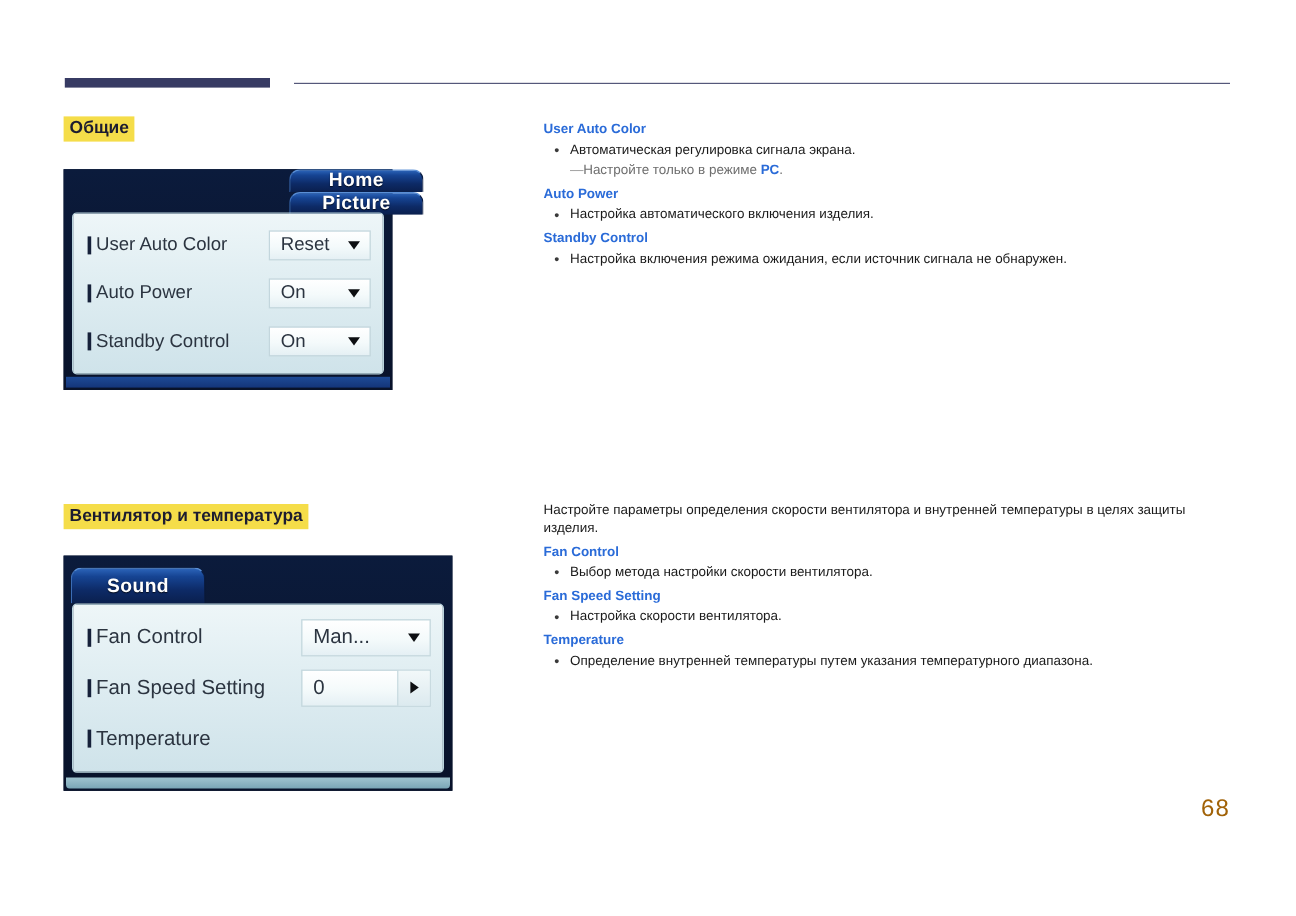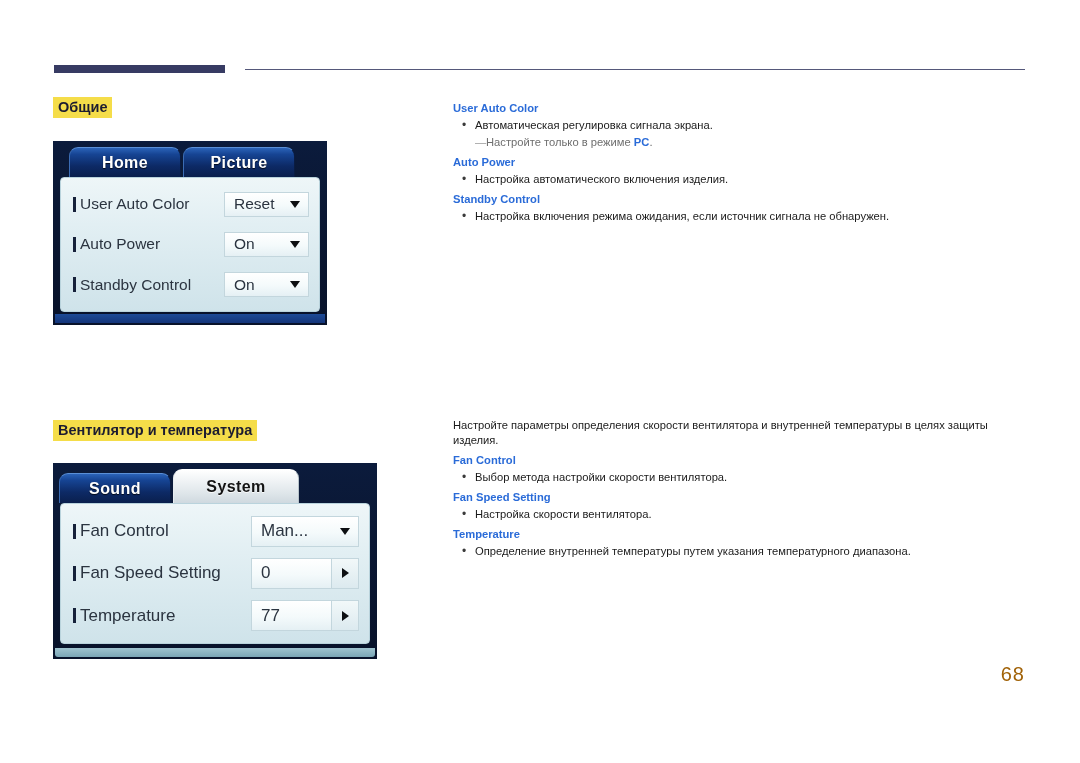--- a/index.html
+++ b/index.html
@@ -72,21 +72,21 @@
   }
 
   .tabrow {
     position: absolute;
     left: 0;
     top: 0;
     width: 100%;
     display: flex;
     align-items: flex-end;
   }
-  #osd-general .tabrow { height: 36px; padding-left: 16px; }
+  #osd-general .tabrow { height: 36px; padding-left: 28px; flex-direction: column; }
   #osd-system  .tabrow { height: 40px; padding-left: 6px; }
 
   .tab {
     position: relative;
     height: 30px;
     border-radius: 9px 9px 0 0;
     display: flex;
     align-items: center;
     justify-content: center;
     font-weight: bold;
@@ -374,23 +374,20 @@
 
 <div class="sec-heading" id="heading-fan">Вентилятор и температура</div>
 
 <div class="osd" id="osd-system">
   <div class="osd-tabbar">
 
     <div class="tabrow">
       <div class="tab inactive">
         <span>Sound</span>
       </div>
-      <div class="tab active">
-        <span>System</span>
-      </div>
     </div>
 
     <div class="osd-body">
       <div class="osd-rows">
 
         <div class="osd-row">
           <span class="row-marker"></span>
           <span class="row-label">Fan Control</span>
           <span class="ctl dropdown">
             <span class="ctl-val">Man...</span>
@@ -407,26 +404,20 @@
             <span class="ctl-val">0</span>
             <span class="ctl-arrow">
               <span class="caret-right"></span>
             </span>
           </span>
         </div>
 
         <div class="osd-row">
           <span class="row-marker"></span>
           <span class="row-label">Temperature</span>
-          <span class="ctl stepper">
-            <span class="ctl-val">77</span>
-            <span class="ctl-arrow">
-              <span class="caret-right"></span>
-            </span>
-          </span>
         </div>
 
       </div>
     </div>
 
     <div class="osd-foot"></div>
   </div>
 </div>
 
 <div class="textcol" id="textcol-fan">

